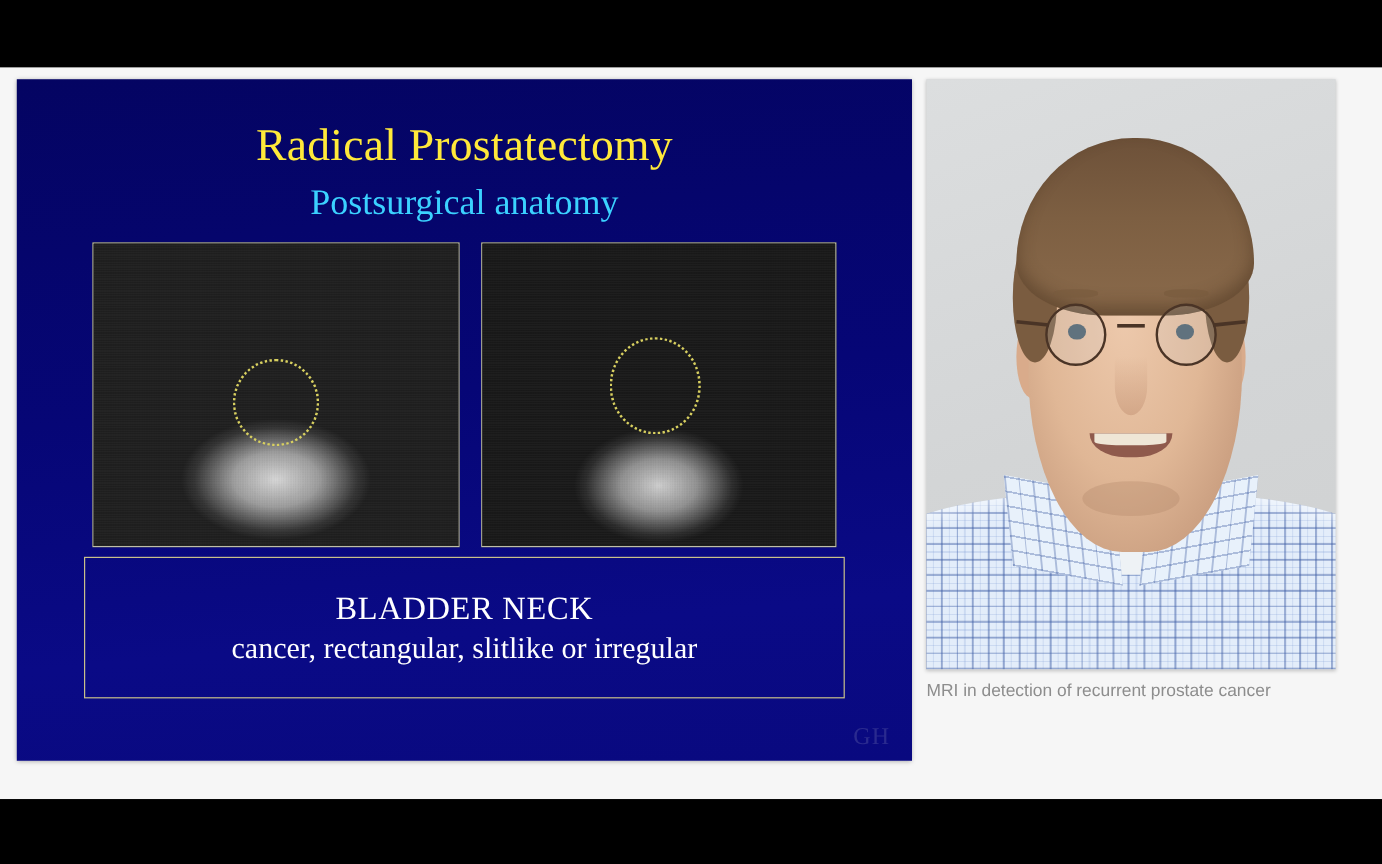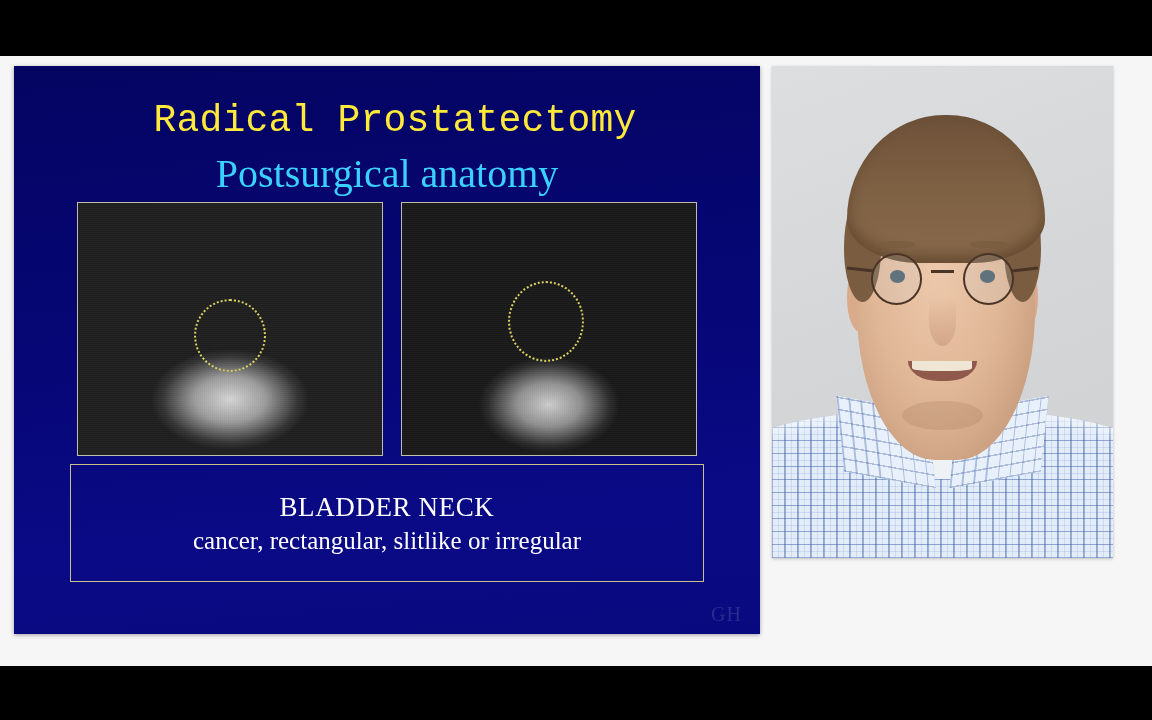--- a/index.html
+++ b/index.html
@@ -38,34 +38,34 @@
     left: 14px; top: 10px;
     width: 746px; height: 568px;
     background: #000063;
     background: linear-gradient(175deg, #040462 0%, #060676 46%, #0a0a86 78%, #09097f 100%);
     box-shadow: 0 1px 4px rgba(0,0,0,.35);
     overflow: hidden;
   }
 
   #slide-title {
     position: absolute;
-    left: 8px; top: 36px; width: 100%;
+    left: 0; top: 36px; width: 100%;
     text-align: center;
-    font-family: Liberation Mono, monospace;
+    font-family: Liberation Serif, serif;
     font-size: 38px;
     line-height: 1;
     color: #ffe93a;
     letter-spacing: .2px;
   }
   #slide-subtitle {
     position: absolute;
     left: 0; top: 88px; width: 100%;
     text-align: center;
     font-family: "Liberation Serif", serif;
-    font-size: 40px;
+    font-size: 30px;
     line-height: 1;
     color: #3bd1ff;
   }
 
   
   #figure-row {
     position: absolute;
     left: 0; top: 136px; width: 100%;
     display: flex;
     justify-content: center;
@@ -393,20 +393,21 @@
         <div class="temple-l"></div>
         <div class="temple-r"></div>
         <div class="nose"></div>
         <div class="mouth">
           <div class="teeth"></div>
         </div>
         <div class="chin-shadow"></div>
       </div>
 
 
+      <div id="speaker-talk-title">MRI in detection of recurrent prostate cancer</div>
 
     </div>
 
   </div>
 
   <div class="letterbox" id="letterbox-bottom"></div>
 
 </div>
 
 </body></html>

